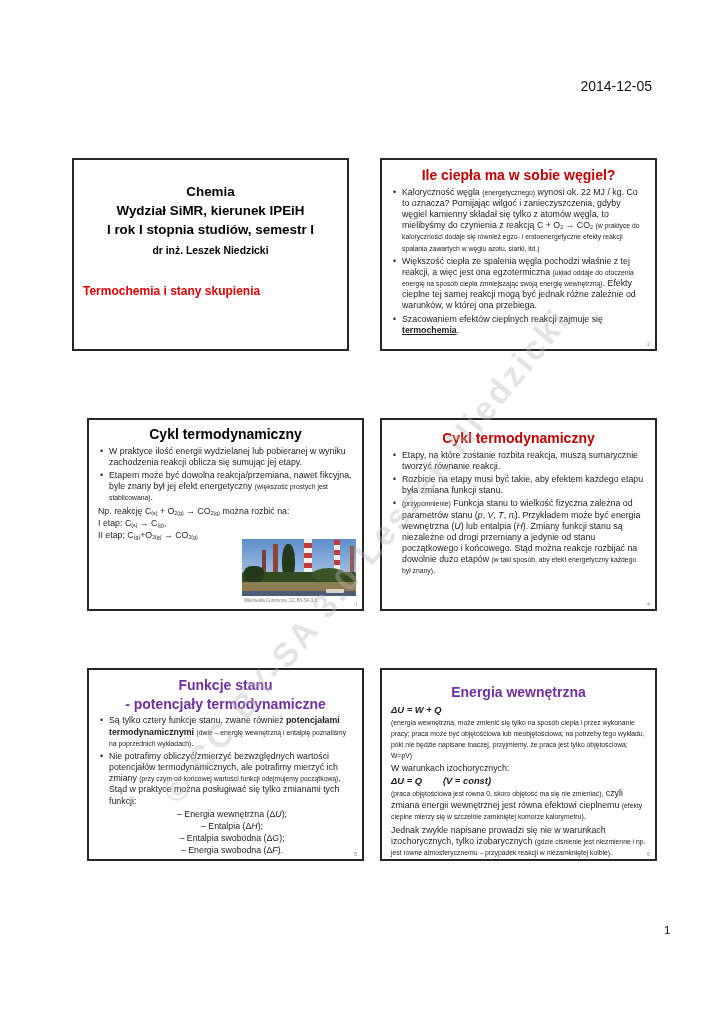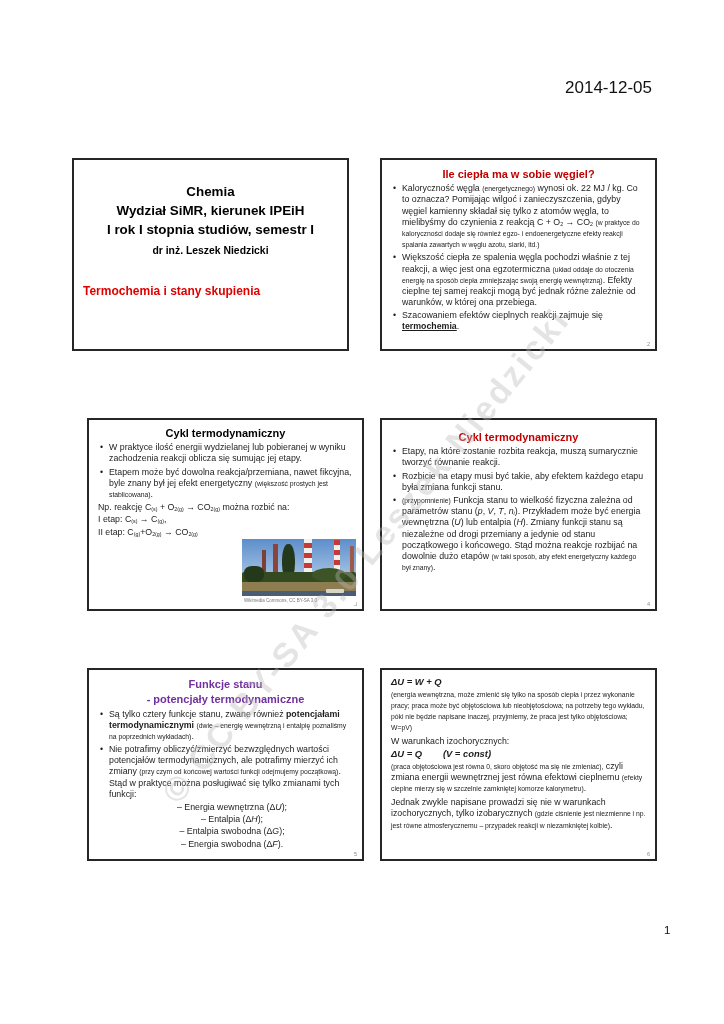--- a/index.html
+++ b/index.html
@@ -1,30 +1,30 @@
 <!DOCTYPE html>
 <html><head>
 <meta charset="utf-8">
 <style>
   html,body{margin:0;padding:0;background:#ffffff;}
   .page{position:relative;width:724px;height:1024px;background:#ffffff;overflow:hidden;
         font-family:"Liberation Sans", sans-serif;color:#1c1c1c;}
-  .date{position:absolute;top:78px;right:72px;font-size:17px;color:#111;}
+  .date{position:absolute;top:78px;right:72px;font-size:14px;color:#111;}
   .pagenum{position:absolute;top:924px;left:664px;font-size:11.5px;color:#111;}
 
   .slide{position:absolute;width:277px;height:193px;border:2px solid #262626;background:#fff;
          box-sizing:border-box;}
   #s1{left:72px;top:158px;}  #s2{left:380px;top:158px;}
   #s3{left:87px;top:418px;}  #s4{left:380px;top:418px;}
   #s5{left:87px;top:668px;}  #s6{left:380px;top:668px;}
 
   .slide-body{position:relative;height:100%;box-sizing:border-box;padding:5px 9px 4px 9px;overflow:hidden;}
 
   .bk{font-size:8.8px;line-height:1.27;color:#1c1c1c;}
-  .bk-title{font-size:11px;font-weight:bold;text-align:center;line-height:1.12;margin:2px 0 3px 0;}
+  .bk-title{font-size:14px;font-weight:bold;text-align:center;line-height:1.12;margin:2px 0 3px 0;}
   .bk-tline{font-size:13.4px;font-weight:bold;text-align:center;line-height:1.4;color:#000;}
   .bk-author{font-size:10.4px;font-weight:bold;text-align:center;color:#000;}
   .bk-redtitle{font-size:12px;font-weight:bold;text-align:left;}
   .bk-bullet{position:relative;padding-left:11px;margin-bottom:2px;}
   .bk-bullet::before{content:"\2022";position:absolute;left:2px;top:0;font-size:8.8px;}
   .bk-para{margin:0 0 1px 0;}
   .bk-dash{padding-left:13px;margin-bottom:1px;text-align:center;}
   .bk-formula{font-weight:bold;font-style:italic;font-size:9.4px;margin:1px 0;}
 
   .seg{white-space:pre-wrap;}
@@ -131,20 +131,21 @@
         <div class="bk bk-bullet"><span class="seg">Nie potrafimy obliczyć/zmierzyć bezwzględnych wartości potencjałów termodynamicznych, ale potrafimy mierzyć ich zmiany </span><span class="seg sm">(przy czym od końcowej wartości funkcji odejmujemy początkową)</span><span class="seg">. Stąd w praktyce można posługiwać się tylko zmianami tych funkcji:</span></div>
         <div class="bk bk-dash"><span class="seg">– Energia wewnętrzna (Δ</span><span class="seg i">U</span><span class="seg">);</span></div>
         <div class="bk bk-dash"><span class="seg">– Entalpia (Δ</span><span class="seg i">H</span><span class="seg">);</span></div>
         <div class="bk bk-dash"><span class="seg">– Entalpia swobodna (Δ</span><span class="seg i">G</span><span class="seg">);</span></div>
         <div class="bk bk-dash"><span class="seg">– Energia swobodna (Δ</span><span class="seg i">F</span><span class="seg">).</span></div>
       </div>
   <div class="snum">5</div>
     </div>
   <div class="slide" id="s6">
     <div class="slide-body">
+        <div class="bk bk-title" style="color: rgb(112, 48, 160); margin-top: 10px;"><span class="seg">Energia wewnętrzna</span></div>
         <div class="bk bk-formula"><span class="seg">ΔU = W + Q</span></div>
         <div class="bk bk-para"><span class="seg sm">(energia wewnętrzna, może zmienić się tylko na sposób ciepła i przez wykonanie pracy; praca może być objętościowa lub nieobjętościowa; na potrzeby tego wykładu, póki nie będzie napisane inaczej, przyjmiemy, że praca jest tylko objętościowa; W=pV)</span></div>
         <div class="bk bk-para" style="margin-top: 2px;"><span class="seg">W warunkach izochorycznych:</span></div>
         <div class="bk bk-formula"><span class="seg">ΔU = Q&nbsp;&nbsp;&nbsp;&nbsp;&nbsp;&nbsp;&nbsp;&nbsp;(V = const)</span></div>
         <div class="bk bk-para"><span class="seg sm">(praca objętościowa jest równa 0, skoro objętość ma się nie zmieniać),</span><span class="seg"> czyli zmiana energii wewnętrznej jest równa efektowi cieplnemu </span><span class="seg sm">(efekty cieplne mierzy się w szczelnie zamkniętej komorze kalorymetru)</span><span class="seg">.</span></div>
         <div class="bk bk-para" style="margin-top: 3px;"><span class="seg">Jednak zwykle napisane prowadzi się nie w warunkach izochorycznych, tylko izobarycznych </span><span class="seg sm">(gdzie ciśnienie jest niezmienne i np. jest równe atmosferycznemu – przypadek reakcji w niezamkniętej kolbie)</span><span class="seg">.</span></div>
       </div>
   <div class="snum">6</div>
     </div>
 

